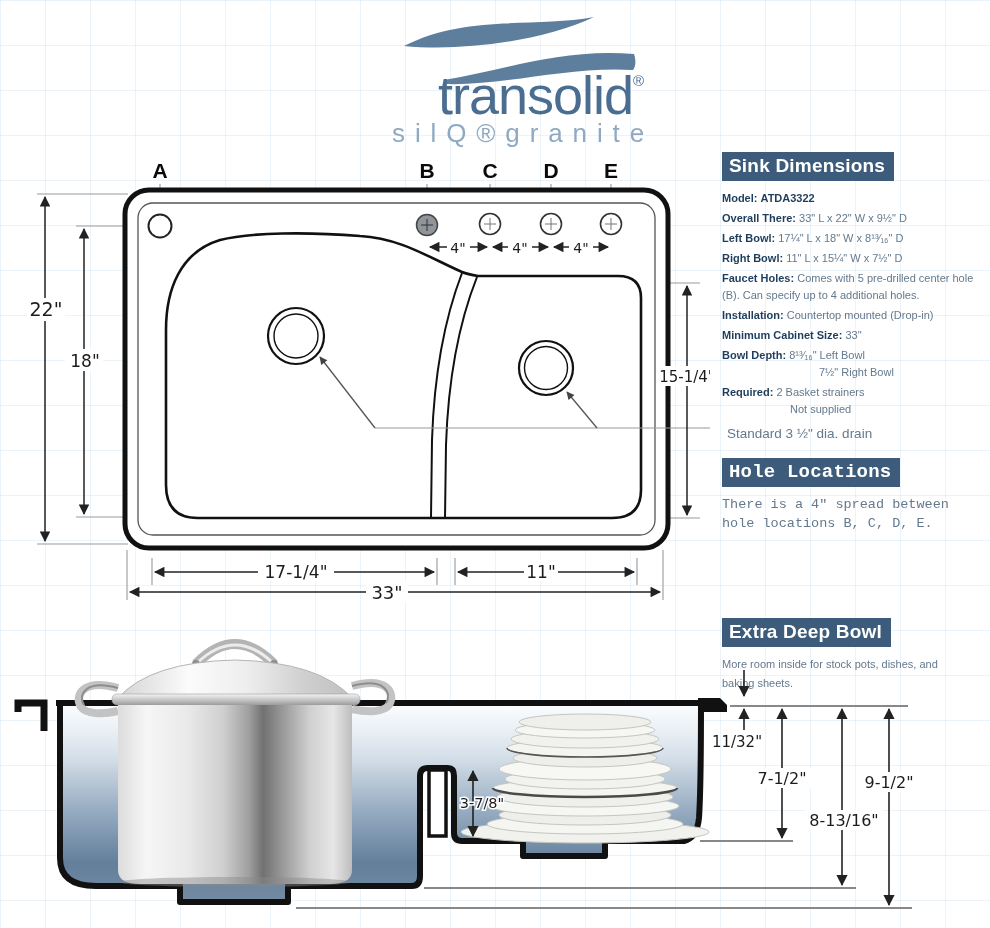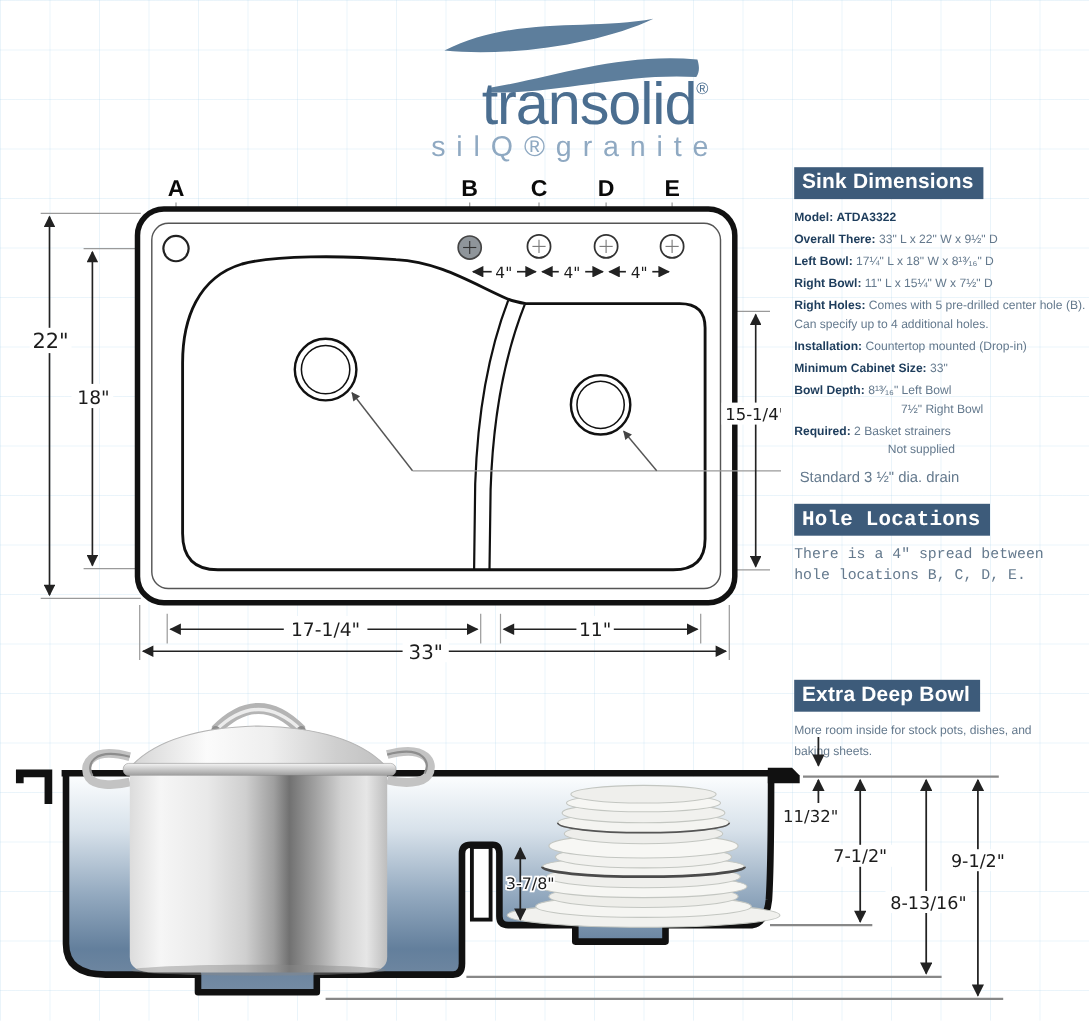--- a/index.html
+++ b/index.html
@@ -23,21 +23,21 @@
   
   .hdr{display:inline-block;background:#3d5b7a;color:#ffffff;
     font-weight:bold;font-size:19px;padding:3px 9px 4px 7px;letter-spacing:.2px;}
   #col{left:722px;top:152px;width:266px;}
   #specs{margin-top:9px;font-size:11px;line-height:17px;color:#64798d;}
   .row{margin-bottom:3px;}
   .row b{color:#1e3d5c;}
   .row .v2{display:block;}
   .vbold{font-weight:bold;color:#1e3d5c;}
   .ind1{margin-left:97px;}
-  .ind2{margin-left:85px;}
+  .ind2{margin-left:68px;}
   #drain-callout{left:727px;top:426px;width:250px;font-size:13.5px;color:#64798d;}
   #holes-panel{left:722px;top:458px;width:266px;font-family:Liberation Mono, monospace;}
   #holes-body{margin-top:8px;font-size:13.5px;line-height:19px;color:#64798d;width:240px;}
   #deep-panel{left:722px;top:618px;width:266px;}
   #deep-body{margin-top:8px;font-size:11px;line-height:19px;color:#64798d;width:232px;}
   
   text{font-family:"DejaVu Sans","Liberation Sans",sans-serif;}
   .dimtxt{fill:#1c1c1c;font-size:17px;}
   .dimsm{fill:#1c1c1c;font-size:14px;}
   .holetxt{fill:#0a0a0a;font-size:21px;font-weight:800;
@@ -186,21 +186,21 @@
     <text x="387" y="459" text-anchor="middle" class="dimtxt" style="font-size:18px">33"</text>
   </svg>
 
   <div class="abs" id="col">
     <span class="hdr">Sink Dimensions</span>
     <div id="specs">
       <div class="row"><b>Model:</b> <span class="vbold">ATDA3322</span></div>
       <div class="row"><b>Overall There:</b> <span>33" L x 22" W x 9½" D</span></div>
       <div class="row"><b>Left Bowl:</b> <span>17¼" L x 18" W x 8¹³⁄₁₆" D</span></div>
       <div class="row"><b>Right Bowl:</b> <span>11" L x 15¼" W x 7½" D</span></div>
-      <div class="row"><b>Right Holes:</b> <span>Comes with 5 pre-drilled center hole (B).  Can specify up to 4 additional holes.</span></div>
+      <div class="row"><b>Faucet Holes:</b> <span>Comes with 5 pre-drilled center hole (B).  Can specify up to 4 additional holes.</span></div>
       <div class="row"><b>Installation:</b> <span>Countertop mounted (Drop-in)</span></div>
       <div class="row"><b>Minimum Cabinet Size:</b> <span>33"</span></div>
       <div class="row"><b>Bowl Depth:</b> <span>8¹³⁄₁₆" Left Bowl</span><span class="v2 ind1">7½" Right Bowl</span></div>
       <div class="row"><b>Required:</b> <span>2 Basket strainers</span><span class="v2 ind2">Not supplied</span></div>
     </div>
   </div>
 
   <div class="abs" id="drain-callout">Standard 3 ½" dia. drain</div>
 
   <div class="abs" id="holes-panel">

